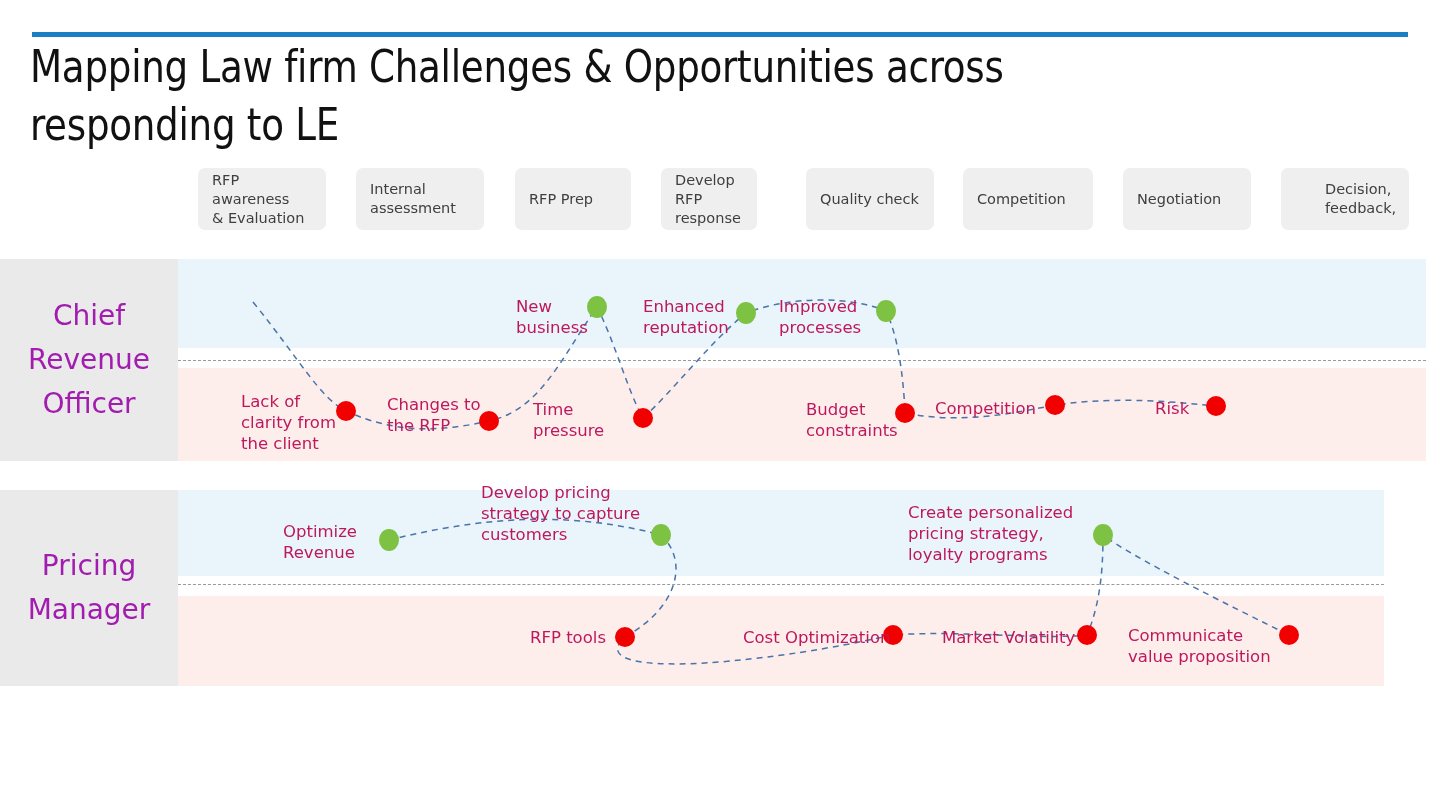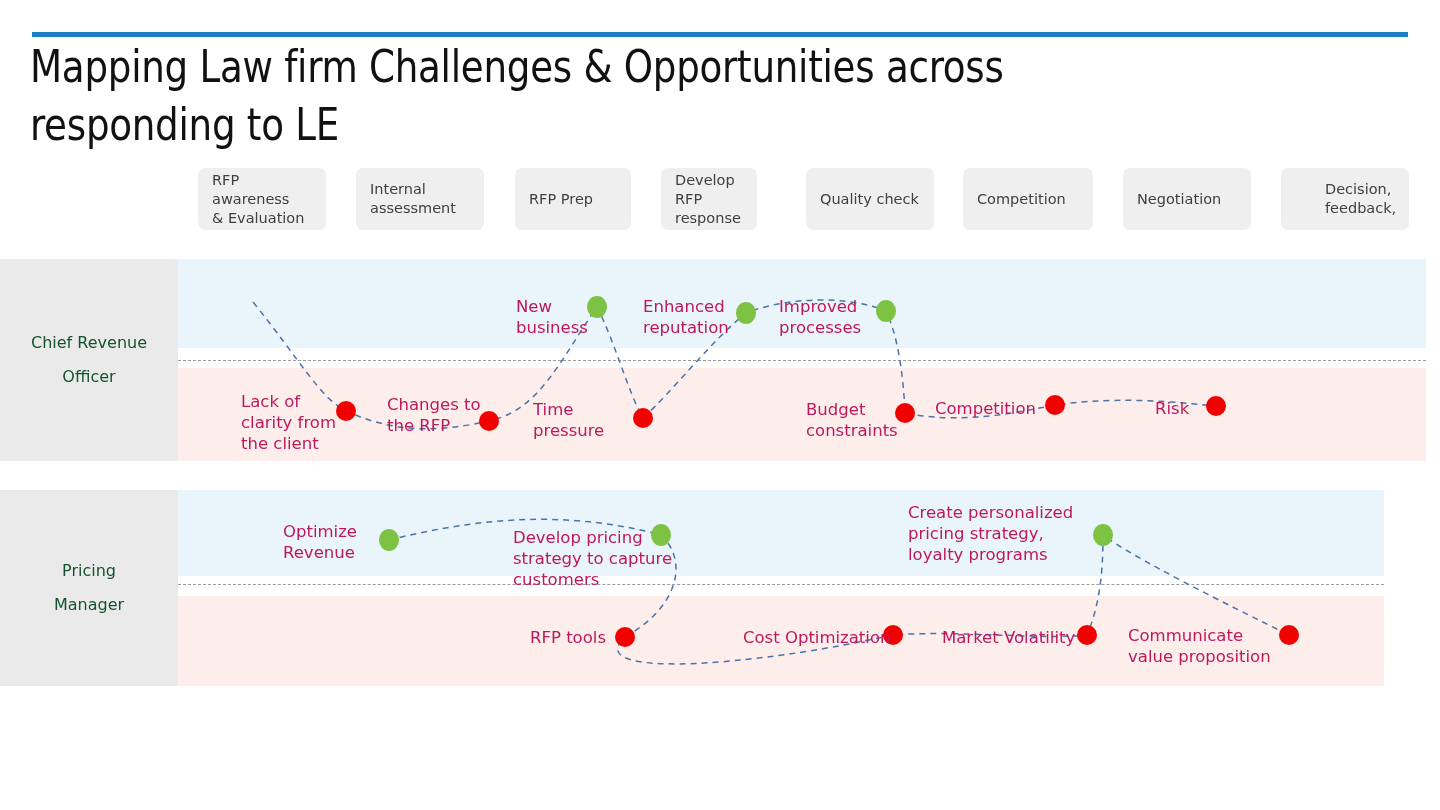--- a/index.html
+++ b/index.html
@@ -69,23 +69,23 @@
   .lane-title-box {
     position: absolute;
     left: 0;
     background: #eaeaea;
     display: flex;
     align-items: center;
     justify-content: center;
     text-align: center;
   }
   .lane-title-box .lane-title {
-    font-size: 16px;
-    line-height: 34px;
-    color: #14532d;
+    font-size: 28px;
+    line-height: 44px;
+    color: #a21caf;
     white-space: pre-line;
   }
   .band-pos {
     position: absolute;
     background: #eaf4fb;
   }
   .band-neg {
     position: absolute;
     background: #fdeeec;
   }
@@ -200,21 +200,21 @@
     <div class="node-label left" style="left: 643px; top: 296px; width: 96px;">Enhanced
 reputation</div>
     <div class="node-label left" style="left: 779px; top: 296px; width: 92px;">Improved
 processes</div>
     <div class="node-label left" style="left: 806px; top: 399px; width: 96px;">Budget
 constraints</div>
     <div class="node-label left" style="left: 935px; top: 398px; width: 110px;">Competition</div>
     <div class="node-label left" style="left: 1155px; top: 398px; width: 52px;">Risk</div>
     <div class="node-label left" style="left: 283px; top: 521px; width: 86px;">Optimize
 Revenue</div>
-    <div class="node-label left" style="left: 481px; top: 527px; width: 160px; margin-left: 32px;">Develop pricing
+    <div class="node-label left" style="left: 481px; top: 482px; width: 160px;">Develop pricing
 strategy to capture
 customers</div>
     <div class="node-label left" style="left: 530px; top: 627px; width: 88px;">RFP tools</div>
     <div class="node-label left" style="left: 735px; top: 627px; width: 150px; margin-left: 8px;">Cost Optimization</div>
     <div class="node-label left" style="left: 908px; top: 502px; width: 170px;">Create personalized
 pricing strategy,
 loyalty programs</div>
     <div class="node-label left" style="left: 942px; top: 627px; width: 138px;">Market Volatility</div>
     <div class="node-label left" style="left: 1128px; top: 625px; width: 154px;">Communicate
 value proposition</div>

